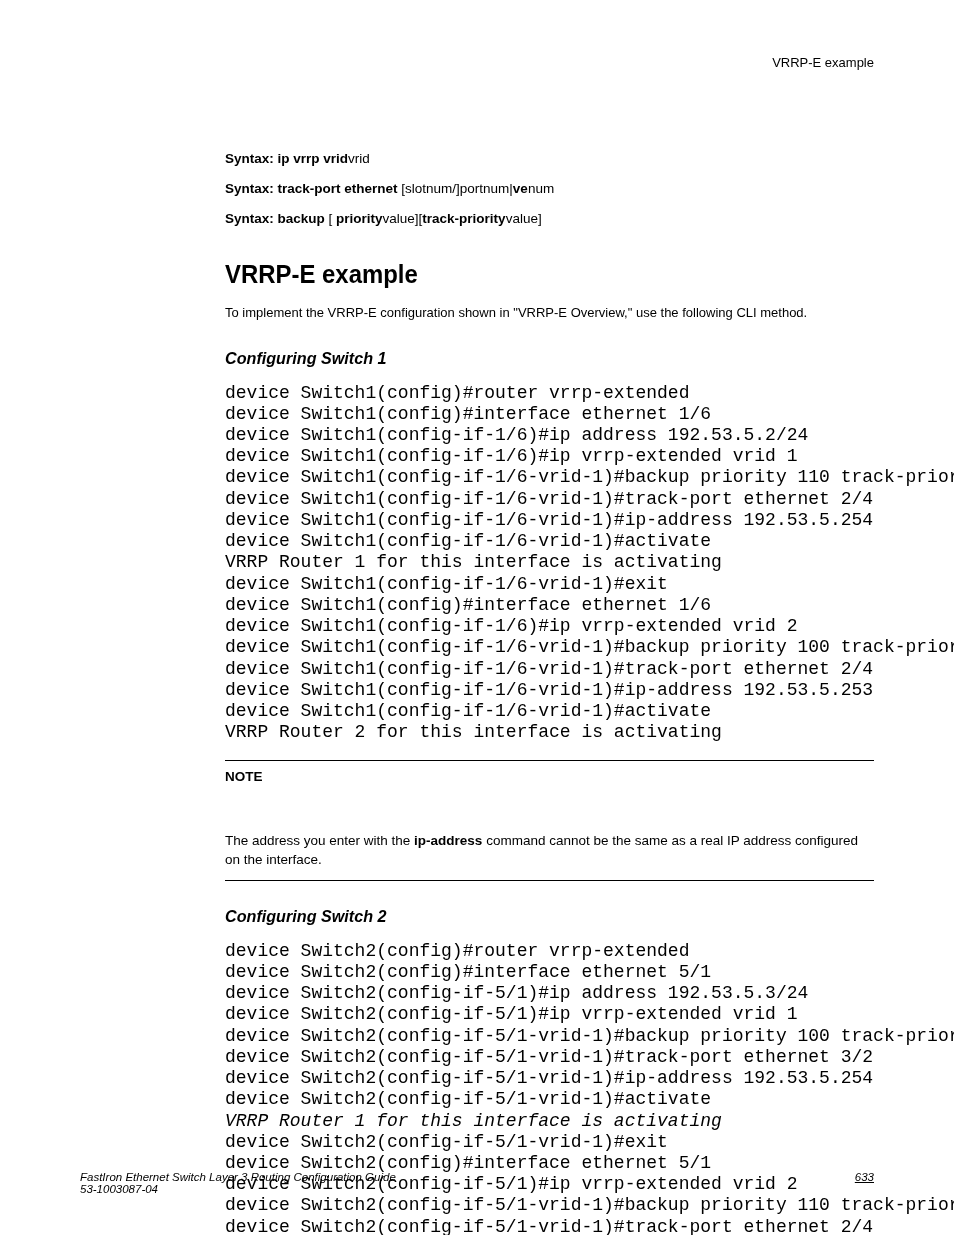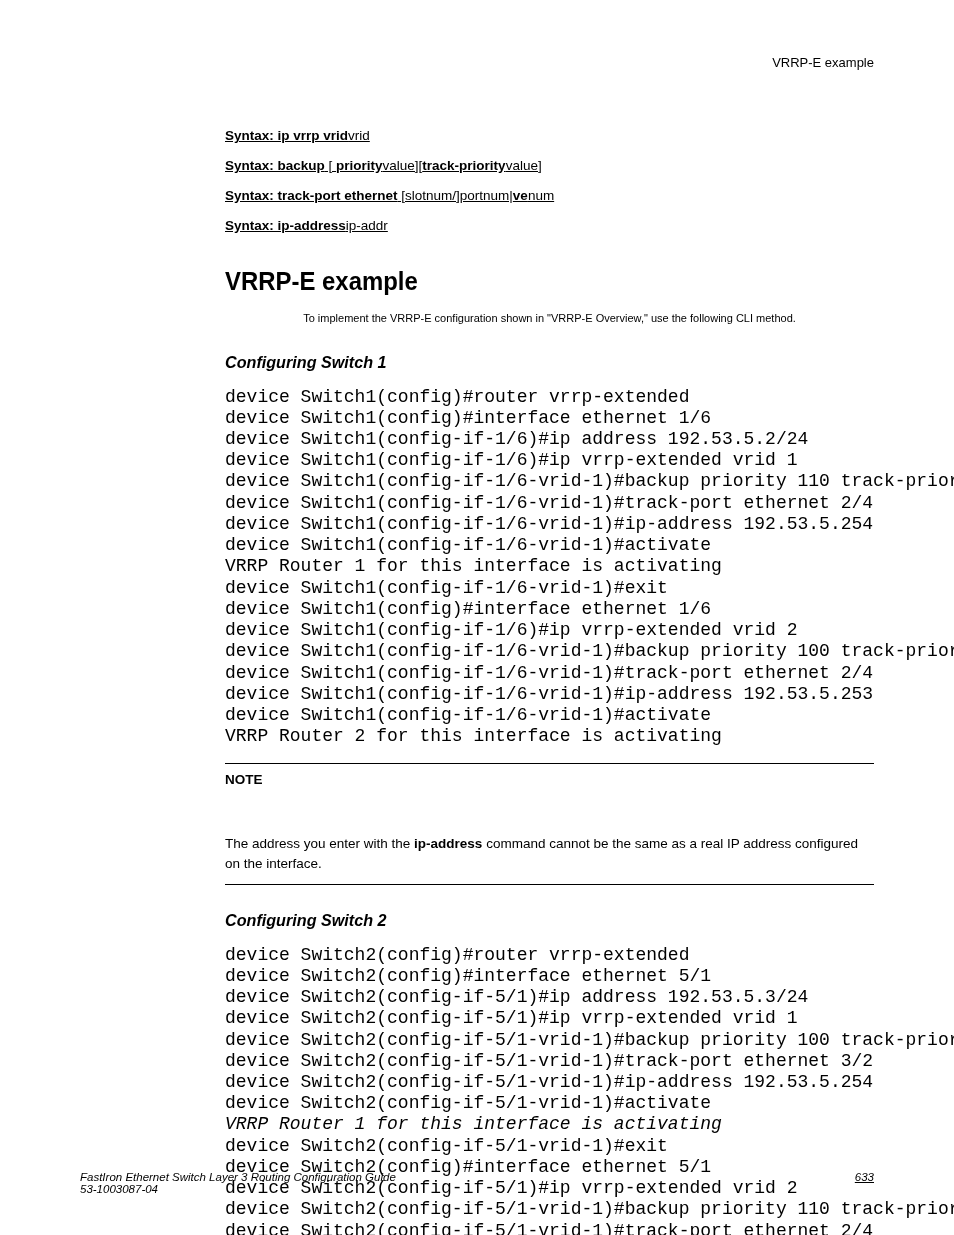--- a/index.html
+++ b/index.html
@@ -19,43 +19,41 @@
     width: 954px;
     position: relative;
   }
   .header-right {
     position: absolute;
     top: 55px;
     right: 80px;
     font-size: 13px;
   }
   .syntax-block {
-    margin-top: 67px;
-    text-decoration: underline;
+    margin-top: 90px;
   }
   .syntax-line {
     font-size: 13.5px;
     margin: 11px 0;
     line-height: 1.4;
   }
   .syntax-line .b { font-weight: bold; }
   h1.section-title {
     font-family: Arial, Helvetica, sans-serif;
     font-weight: bold;
     font-size: 26px;
     margin: 30px 0 14px 0;
     letter-spacing: 0px;
     transform: scaleX(0.92);
     transform-origin: left;
   }
   .body-text {
-    font-size: 11px;
+    font-size: 13px;
     line-height: 1.45;
     margin: 8px 0 18px 0;
-    text-align: center;
   }
   h2.subsection {
     font-family: Arial, Helvetica, sans-serif;
     font-style: italic;
     font-weight: bold;
     font-size: 17px;
     margin: 26px 0 10px 0;
     letter-spacing: 0px;
     transform: scaleX(0.95);
     transform-origin: left;
@@ -104,27 +102,24 @@
 
 <div class="page">
 
   <div class="header-right">VRRP-E example</div>
 
   <div class="syntax-block">
     <div class="syntax-line">
       <span class="b">Syntax: ip vrrp vrid</span><span>vrid</span>
     </div>
     <div class="syntax-line">
-      <span class="b">Syntax: backup</span><span> [ </span><span class="b">priority</span><span>value][</span><span class="b">track-priority</span><span>value]</span>
-    </div>
-    <div class="syntax-line">
       <span class="b">Syntax: track-port ethernet</span><span> [slotnum/]portnum|</span><span class="b">ve</span><span>num</span>
     </div>
     <div class="syntax-line">
-      <span class="b">Syntax: ip-address</span><span>ip-addr</span>
+      <span class="b">Syntax: backup</span><span> [ </span><span class="b">priority</span><span>value][</span><span class="b">track-priority</span><span>value]</span>
     </div>
   </div>
 
   <h1 class="section-title">VRRP-E example</h1>
   <p class="body-text">To implement the VRRP-E configuration shown in "VRRP-E Overview," use the following CLI method.</p>
 
   <h2 class="subsection">Configuring Switch 1</h2>
   <pre class="code">device Switch1(config)#router vrrp-extended
 device Switch1(config)#interface ethernet 1/6
 device Switch1(config-if-1/6)#ip address 192.53.5.2/24

